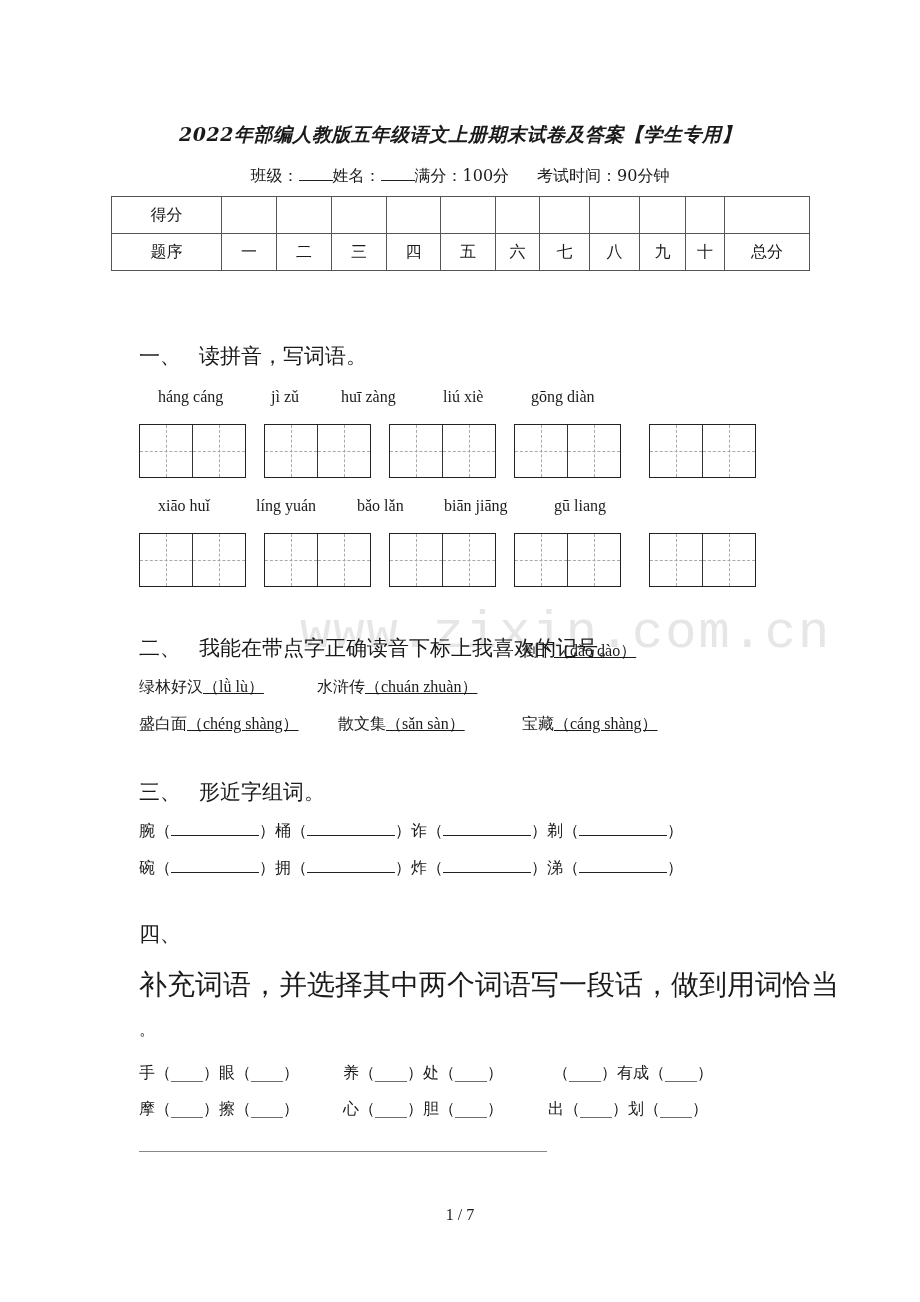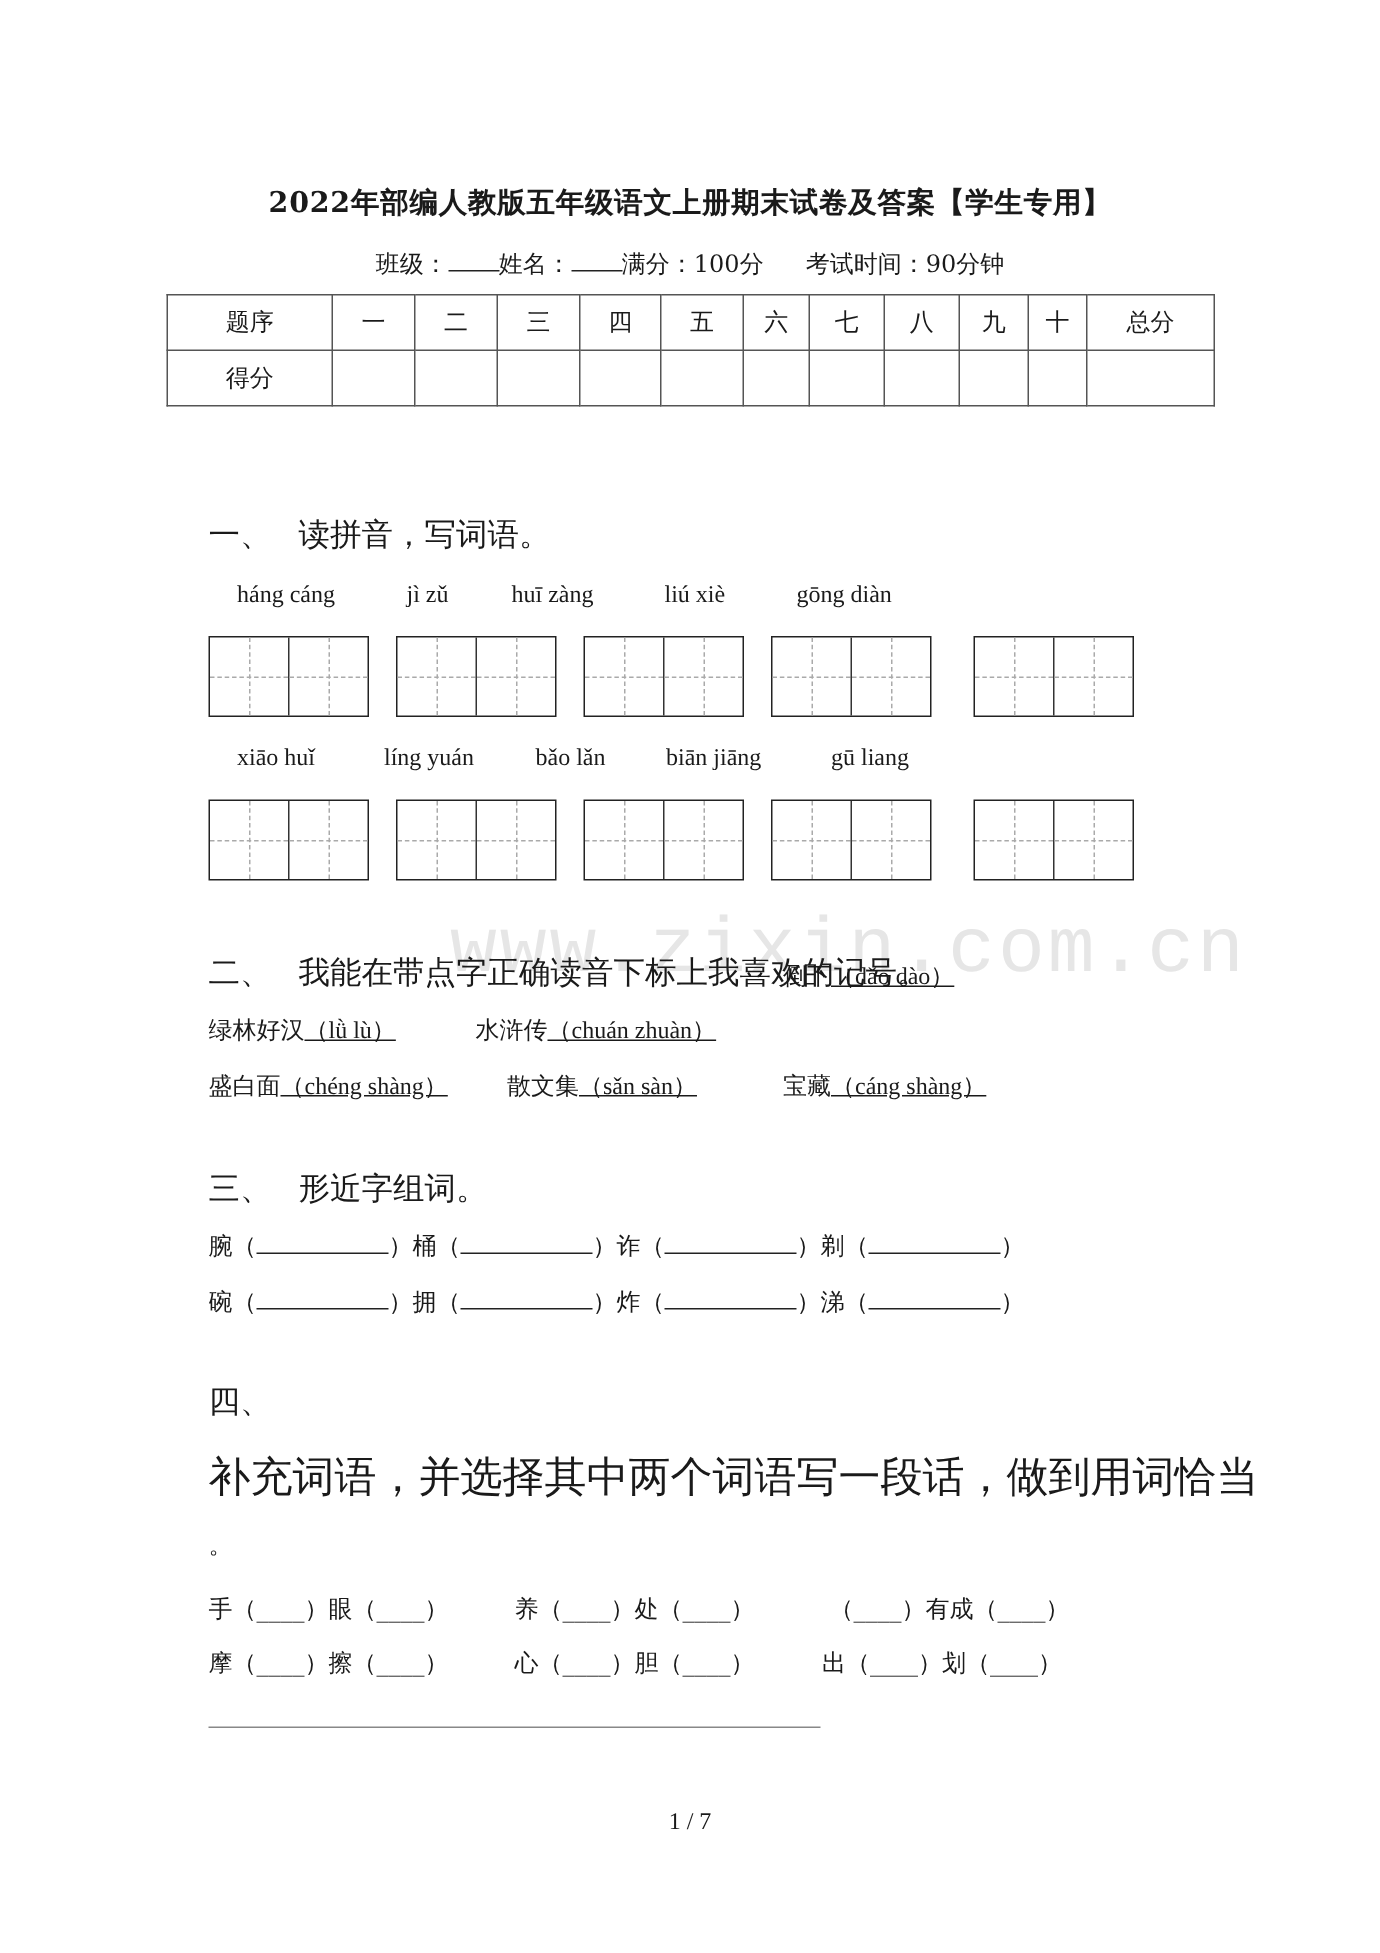--- a/index.html
+++ b/index.html
@@ -1,19 +1,19 @@
 <!DOCTYPE html>
 <html><head>
 <meta charset="utf-8">
 <style>
   * { box-sizing: border-box; margin: 0; padding: 0; }
   html, body { width: 920px; height: 1302px; background: #ffffff; }
   body { position: relative; font-family: "DejaVu Serif", "Liberation Serif", serif; color: #1a1a1a; overflow: hidden; }
   .abs { position: absolute; white-space: nowrap; }
-  .title { left: 0; width: 920px; top: 122px; text-align: center; font-size: 19px; font-weight: bold; letter-spacing: 0.5px; }
+  .title { left: 0; width: 920px; top: 122px; text-align: center; font-size: 19px; font-weight: bold; letter-spacing: 0.5px; font-style: italic; }
   .info { left: 0; width: 920px; top: 166px; text-align: center; font-size: 16px; }
   .info .blank { display: inline-block; width: 34px; border-bottom: 1px solid #222; height: 14px; vertical-align: baseline; }
   table.score { position: absolute; left: 111px; top: 196px; border-collapse: collapse; font-size: 16px; }
   table.score td { border: 1px solid #555; height: 37px; text-align: center; vertical-align: middle; padding: 0; }
   .section-h { font-size: 21px; left: 139px; }
   .pinyin { font-family: "Liberation Serif", "DejaVu Serif", serif; font-size: 16px; }
   .grid-box { position: absolute; height: 54px; width: 107px; border: 1.5px solid #222; display: flex; }
   .grid-cell { position: relative; flex: 1; height: 100%; }
   .grid-cell + .grid-cell { border-left: 1.5px solid #333; }
   .grid-cell::before { content: ""; position: absolute; left: 50%; top: 0; bottom: 0; border-left: 1px dashed #aaa; }
@@ -33,46 +33,46 @@
 
 <div class="abs title z1">2022年部编人教版五年级语文上册期末试卷及答案【学生专用】</div>
 
 <div class="abs info z1">
   <span>班级：</span><span class="blank"></span><span>姓名：</span><span class="blank"></span><span>满分：100分</span><span style="display:inline-block;width:28px"></span><span>考试时间：90分钟</span>
 </div>
 
 <table class="score z1">
   <tbody>
       <tr>
+    <td>得分</td>
+    <td></td>
+    <td></td>
+    <td></td>
+    <td></td>
+    <td></td>
+    <td></td>
+    <td></td>
+    <td></td>
+    <td></td>
+    <td></td>
+    <td></td>
+  </tr>
+  <tr>
     <td style="width:110px">题序</td>
     <td style="width:55px">一</td>
     <td style="width:55px">二</td>
     <td style="width:55px">三</td>
     <td style="width:54px">四</td>
     <td style="width:55px">五</td>
     <td style="width:44px">六</td>
     <td style="width:50px">七</td>
     <td style="width:50px">八</td>
     <td style="width:46px">九</td>
     <td style="width:39px">十</td>
     <td style="width:85px">总分</td>
-  </tr>
-  <tr>
-    <td>得分</td>
-    <td></td>
-    <td></td>
-    <td></td>
-    <td></td>
-    <td></td>
-    <td></td>
-    <td></td>
-    <td></td>
-    <td></td>
-    <td></td>
-    <td></td>
   </tr>
 </tbody>
   </table>
 
 <div class="abs section-h z1" style="top:342px">
   <span>一、</span><span style="display:inline-block;width:18px"></span><span>读拼音，写词语。</span>
 </div>
 
 <div class="abs pinyin z1" style="left:158px;top:388px">háng cáng</div>
 <div class="abs pinyin z1" style="left:271px;top:388px">jì zǔ</div>

